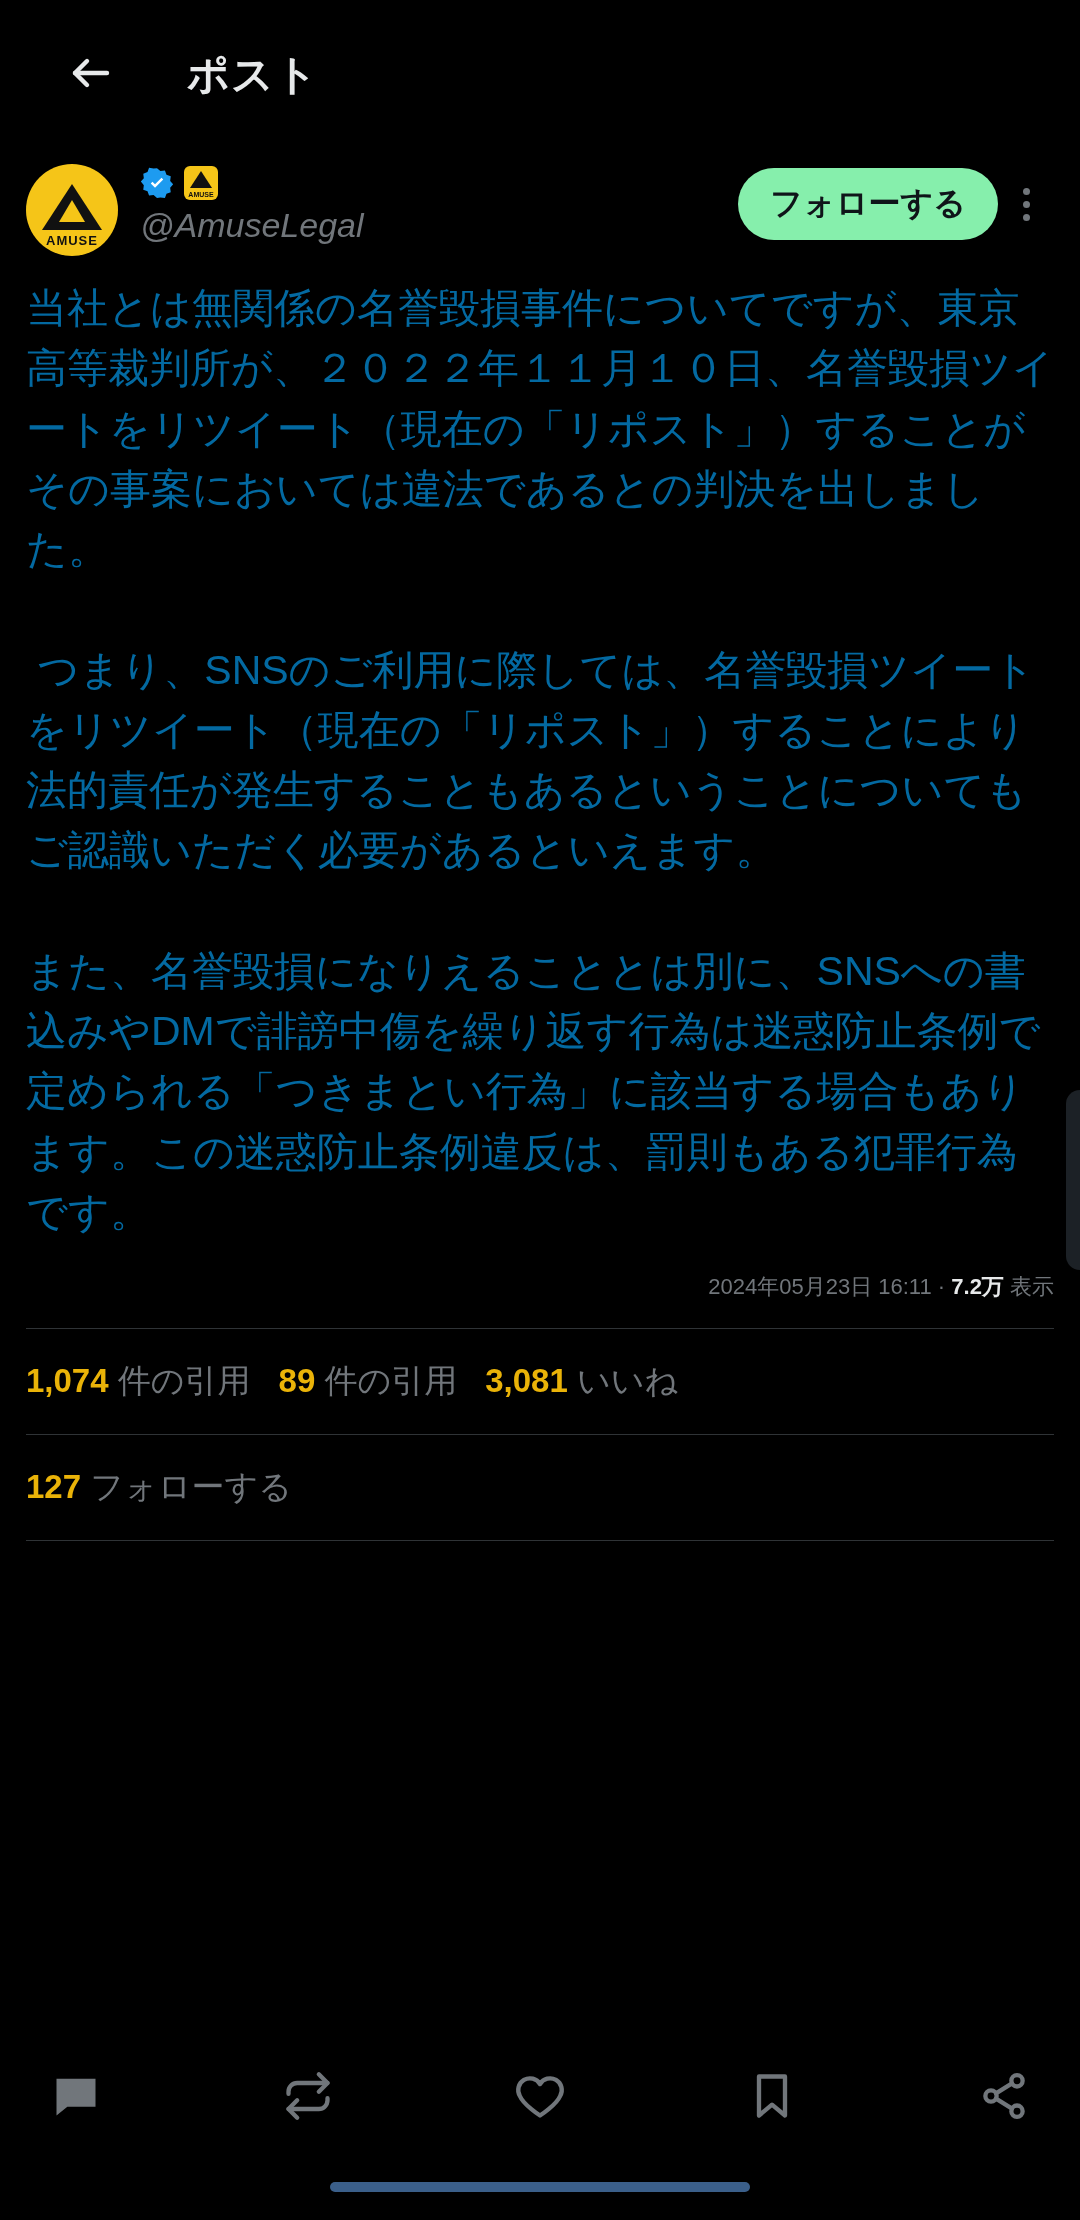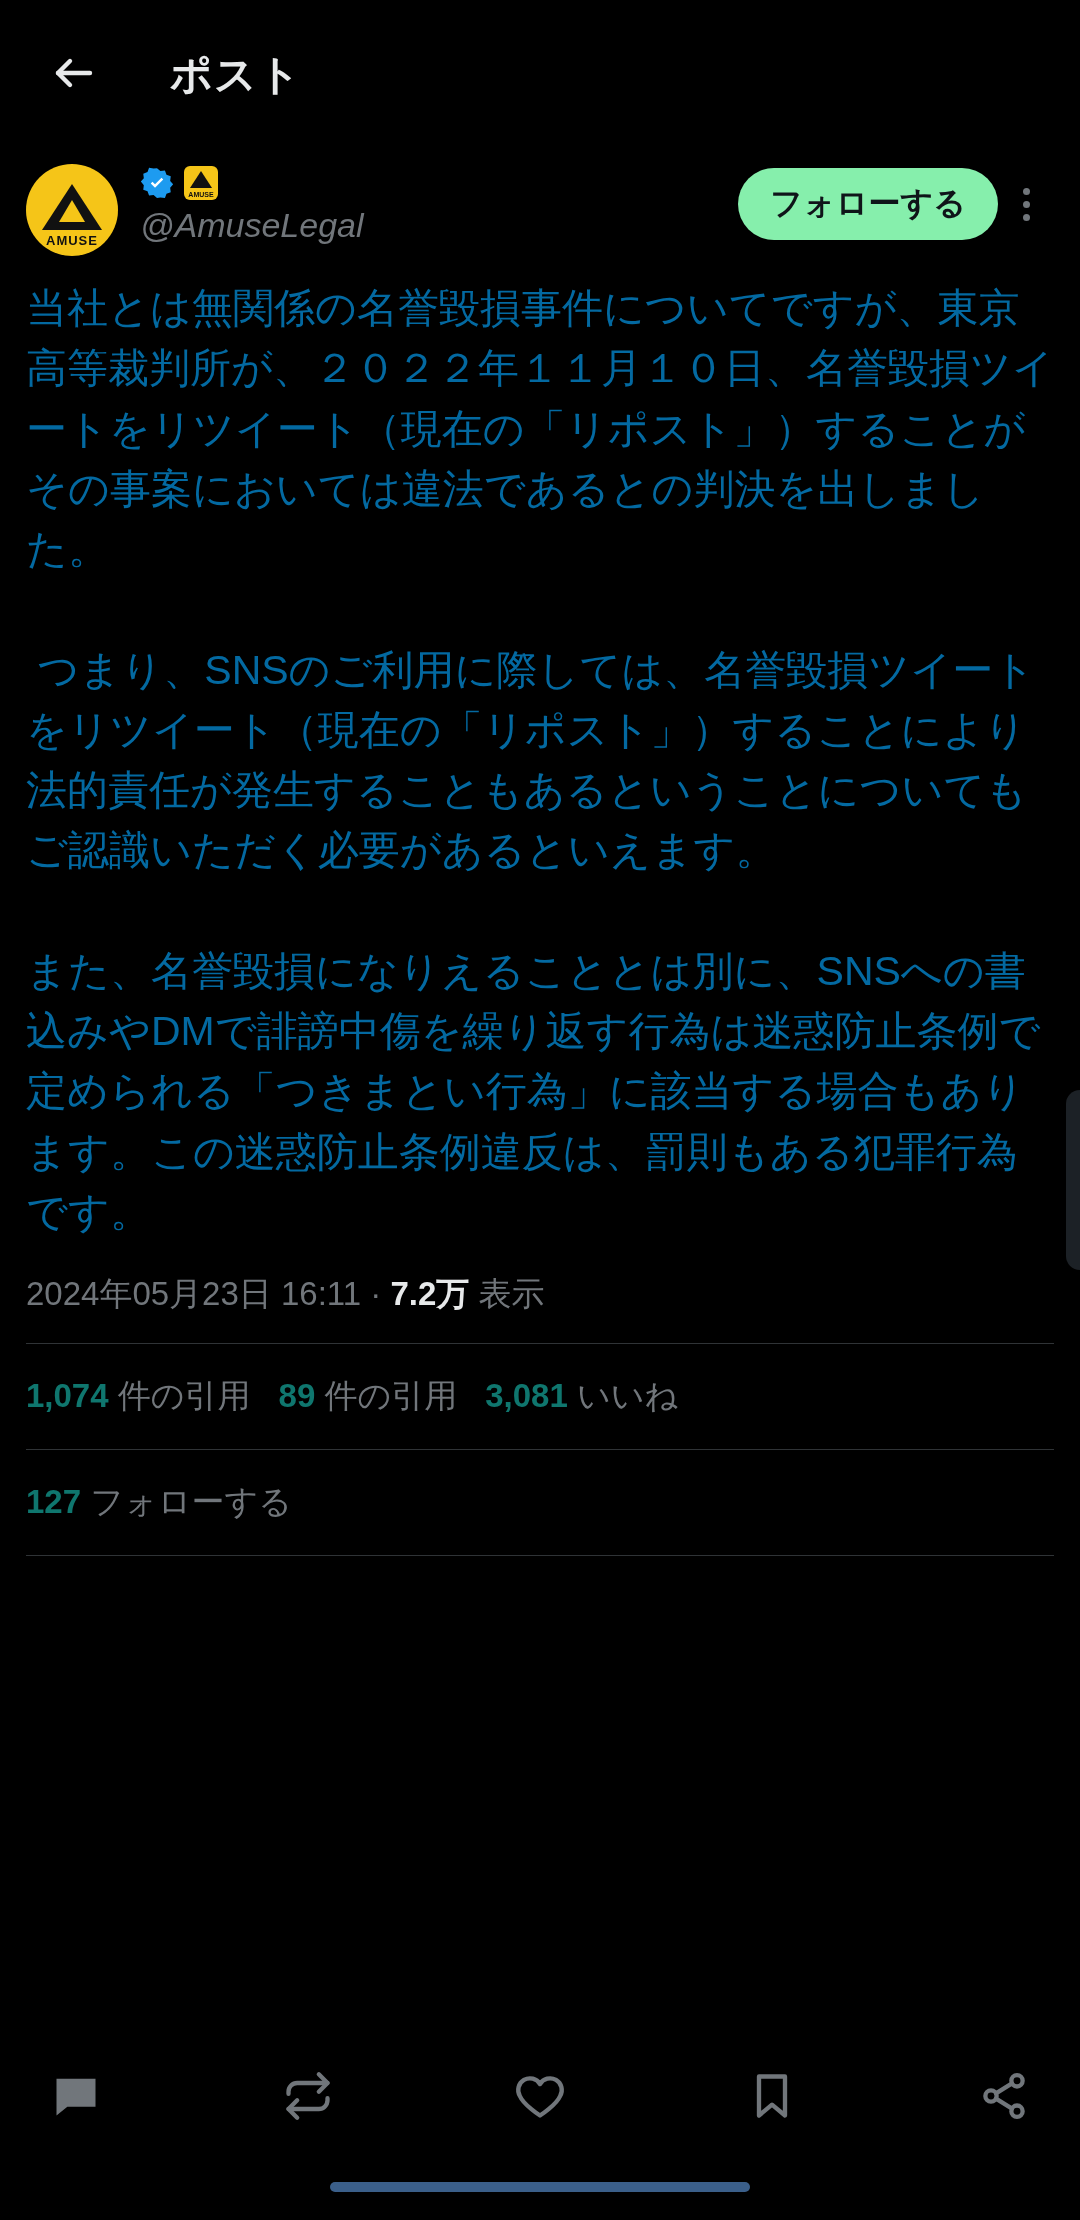--- a/index.html
+++ b/index.html
@@ -19,20 +19,21 @@
     flex-direction: column;
   }
 
   
   .topbar {
     height: 150px;
     display: flex;
     align-items: center;
     padding: 0 28px;
     flex: 0 0 auto;
+    margin-left: 17px;
   }
   .back-btn {
     width: 92px;
     height: 92px;
     display: flex;
     align-items: center;
     justify-content: center;
     border-radius: 50%;
     cursor: pointer;
   }
@@ -194,44 +195,45 @@
     font-size: 41px;
     line-height: 1.47;
     margin-top: 22px;
     white-space: pre-wrap;
     letter-spacing: 0px;
   }
 
   
   .meta {
     color: #71767b;
-    font-size: 33px;
+    font-size: 22px;
     margin-top: 30px;
     padding-bottom: 26px;
+    text-align: right;
   }
   .meta .views-num {
     color: #e7e9ea;
     font-weight: bold;
   }
   .divider {
     height: 1px;
     background: #2f3336;
     width: 100%;
   }
   .stats-row {
     display: flex;
     align-items: center;
     gap: 10px;
     padding: 30px 0;
     color: #71767b;
     font-size: 33px;
     flex-wrap: wrap;
   }
   .stats-row .num {
-    color: #0f766e;
+    color: #eab308;
     font-weight: bold;
   }
   .stat-group { margin-right: 18px; white-space: nowrap; }
 
   
   .actions {
     display: flex;
     align-items: center;
     justify-content: space-between;
     padding: 30px 44px 24px 44px;

